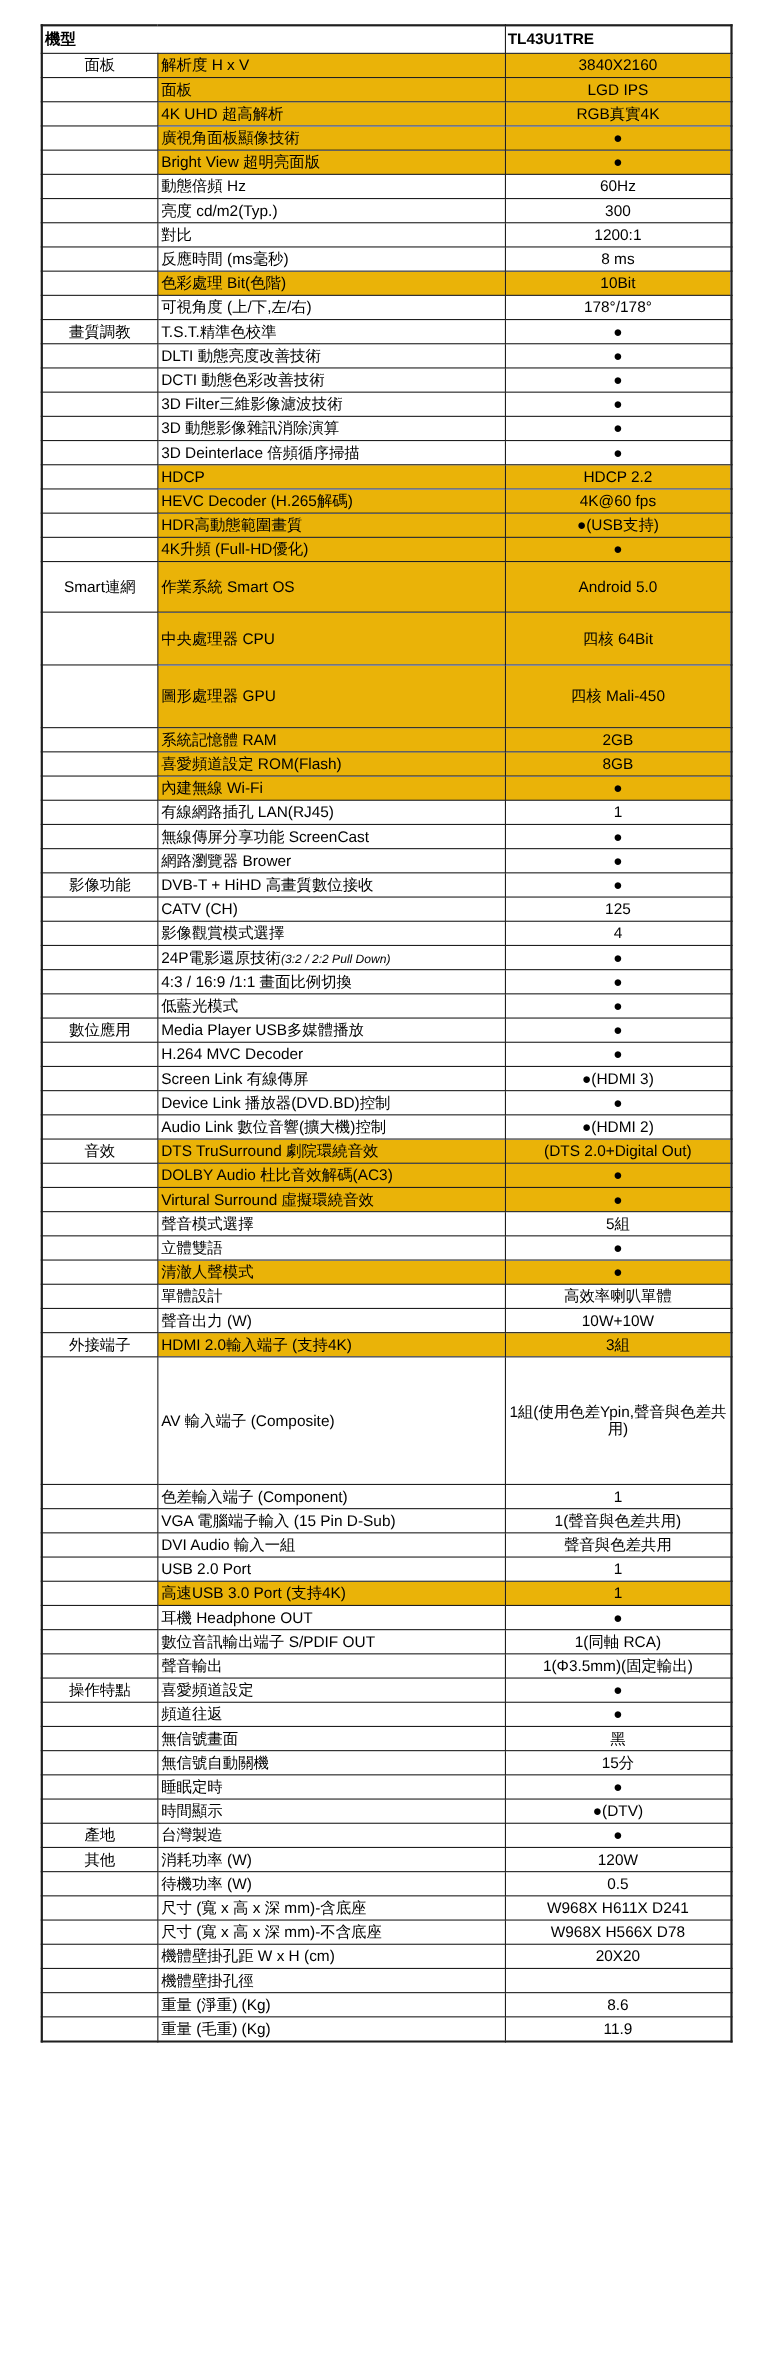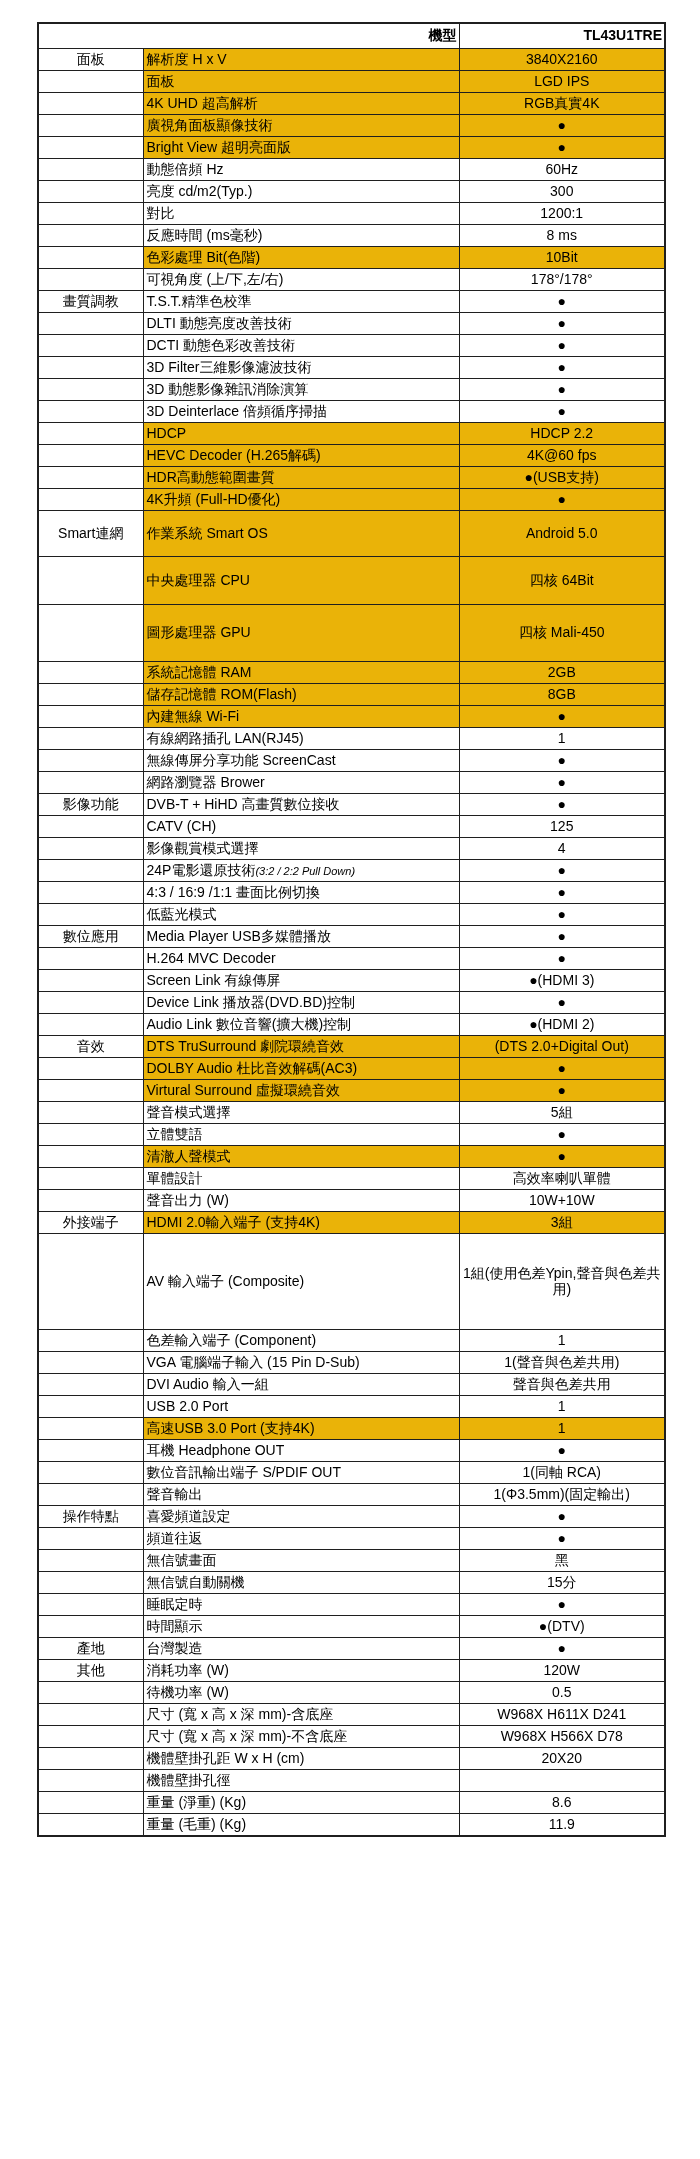--- a/index.html
+++ b/index.html
@@ -15,21 +15,21 @@
   col.c-feat{width:316px;}
   col.c-val{width:206px;}
   th,td{
     border:1px solid #1f1f1f;
     font-size:14px;
     line-height:1.1;
     vertical-align:middle;
     padding:1px 2px;
     overflow:hidden;
   }
-  thead th{font-weight:bold;text-align:right;height:22px;}
+  thead th{font-weight:bold;text-align:left;height:22px;}
   tbody tr{height:22px;}
   td.cat{text-align:center;background:#ffffff;}
   td.feat{text-align:left;padding-left:3px;}
   td.val{text-align:center;}
   tr.hl td.feat, tr.hl td.val{background:#eab308;}
   span.note{font-size:11px;font-style:italic;}
   td.val{word-break:break-all;}
 </style>
 </head>
 <body>
@@ -167,21 +167,21 @@
         <td class="feat"><span>圖形處理器 GPU</span></td>
         <td class="val">四核 Mali-450</td>
       </tr>
       <tr class="hl">
         <td class="cat"></td>
         <td class="feat"><span>系統記憶體 RAM</span></td>
         <td class="val">2GB</td>
       </tr>
       <tr class="hl">
         <td class="cat"></td>
-        <td class="feat"><span>儲存記憶體 ROM(Flash)</span></td>
+        <td class="feat"><span>喜愛頻道設定 ROM(Flash)</span></td>
         <td class="val">8GB</td>
       </tr>
       <tr class="hl">
         <td class="cat"></td>
         <td class="feat"><span>內建無線 Wi-Fi</span></td>
         <td class="val">●</td>
       </tr>
       <tr>
         <td class="cat"></td>
         <td class="feat"><span>有線網路插孔 LAN(RJ45)</span></td>
@@ -290,21 +290,21 @@
       <tr>
         <td class="cat"></td>
         <td class="feat"><span>聲音出力 (W)</span></td>
         <td class="val">10W+10W</td>
       </tr>
       <tr class="hl">
         <td class="cat">外接端子</td>
         <td class="feat"><span>HDMI 2.0輸入端子 (支持4K)</span></td>
         <td class="val">3組</td>
       </tr>
-      <tr style="height: 96px;">
+      <tr style="height: 116px;">
         <td class="cat"></td>
         <td class="feat"><span>AV 輸入端子 (Composite)</span></td>
         <td class="val">1組(使用色差Ypin,聲音與色差共用)</td>
       </tr>
       <tr>
         <td class="cat"></td>
         <td class="feat"><span>色差輸入端子 (Component)</span></td>
         <td class="val">1</td>
       </tr>
       <tr>

